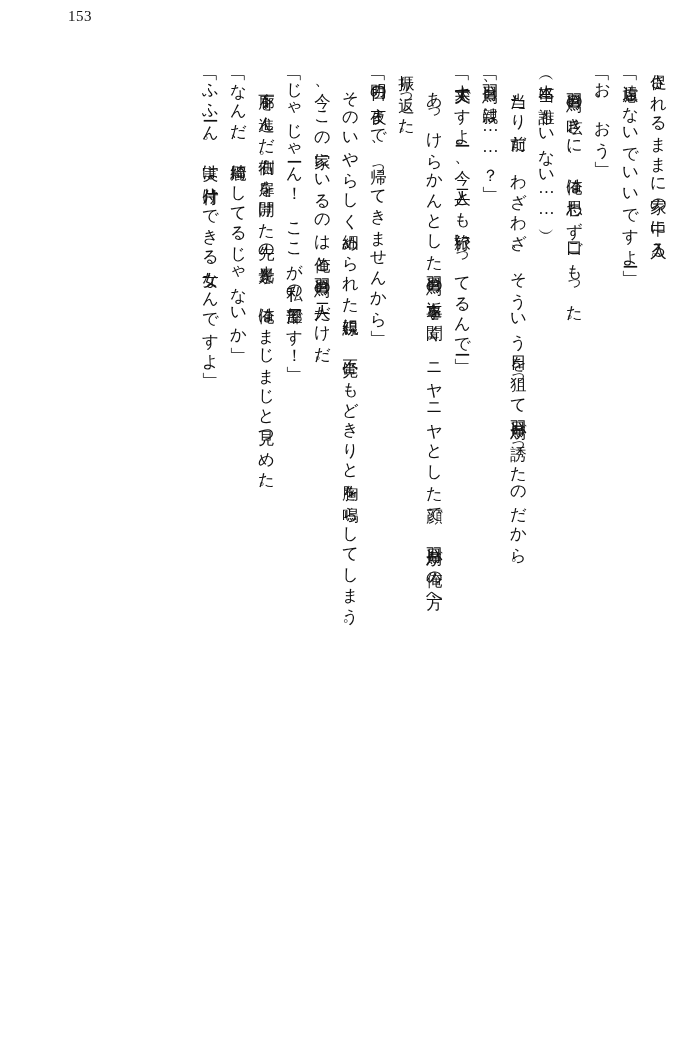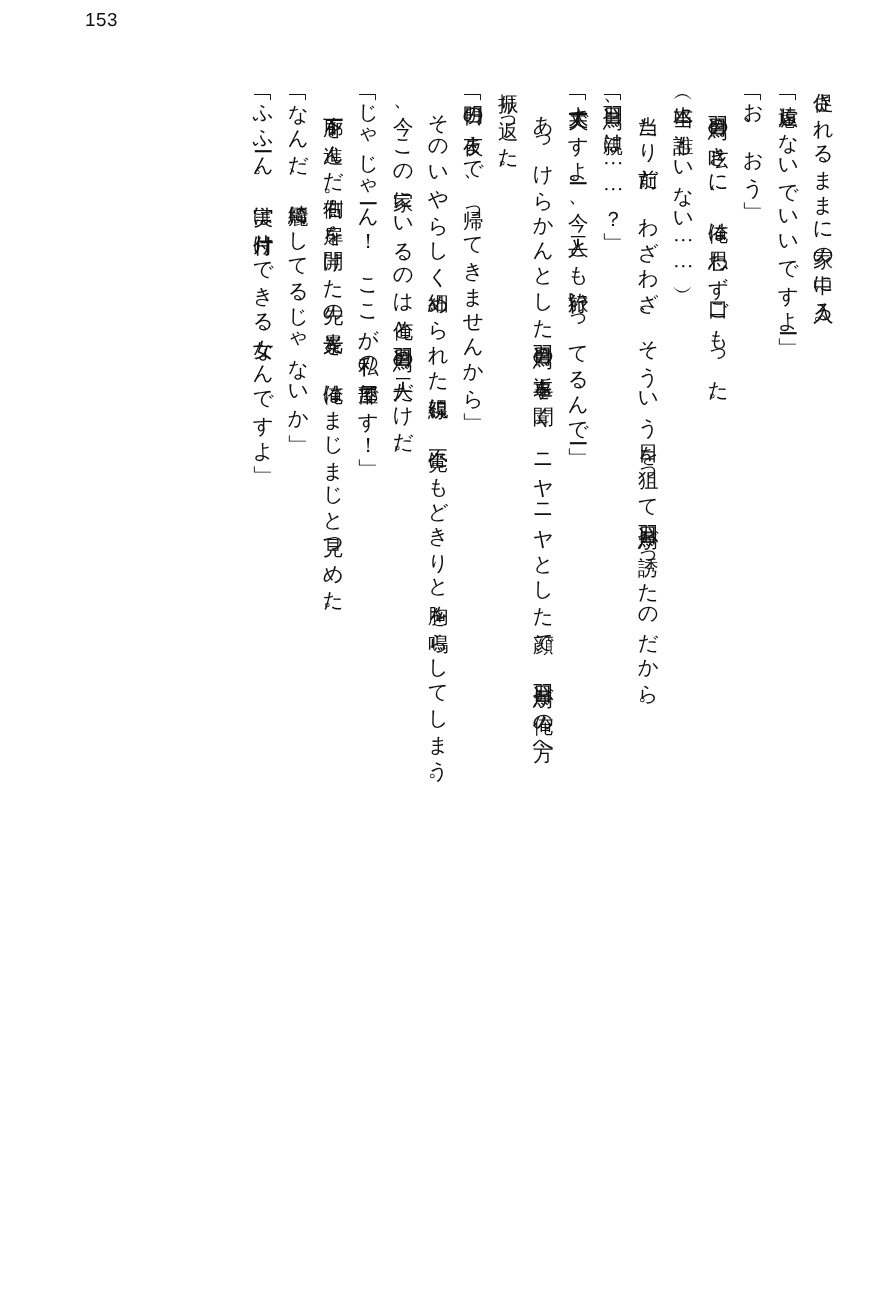--- a/index.html
+++ b/index.html
@@ -22,21 +22,21 @@
     inset: 0;
     background: #ffffff;
   }
 
   
   .page-number {
     position: absolute;
     top: 8px;
     left: 68px;
     font-size: 15px;
-    font-family: Liberation Sans, sans-serif;
+    font-family: Liberation Serif, serif;
     letter-spacing: 0.5px;
     color: #111;
   }
 
   
   .text-block {
     position: absolute;
     top: 62px;
     left: 34px;
     right: 34px;

